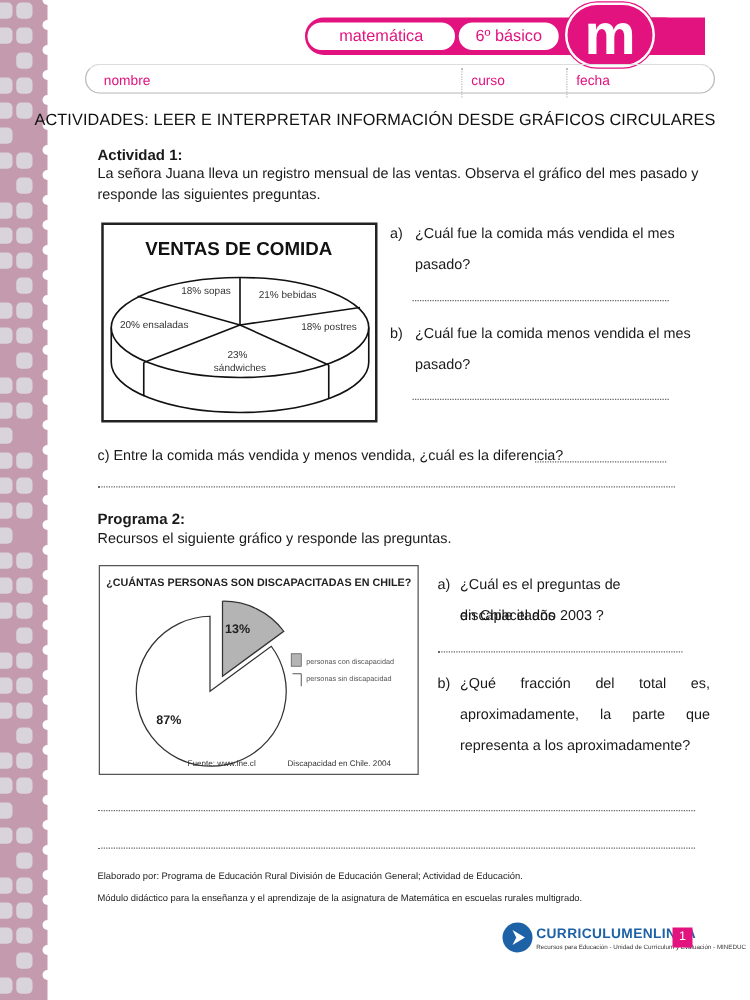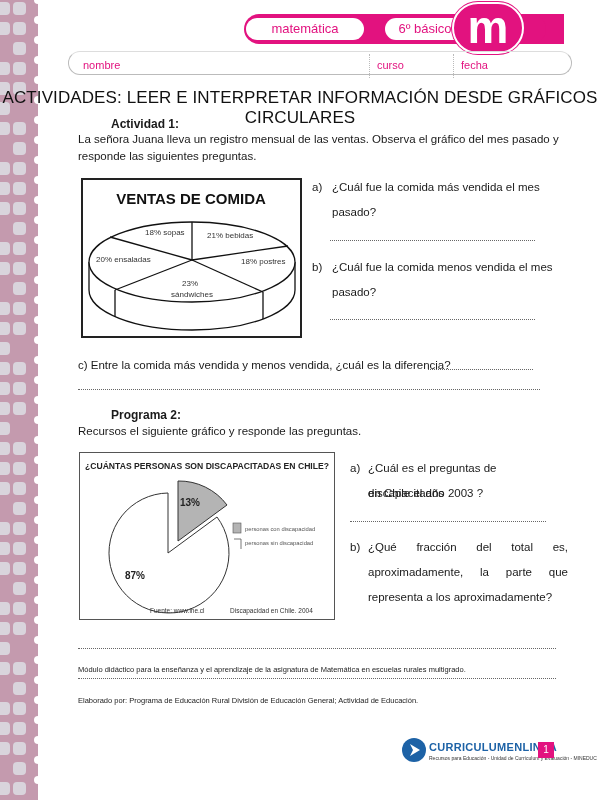--- a/index.html
+++ b/index.html
@@ -11,35 +11,35 @@
     background: #c49aae; }
   .strip .cell { position: absolute; width: 13px; height: 13px; border-radius: 4px; background: #d9d4dc; }
   .strip .notch { position: absolute; right: -4px; width: 8px; height: 8px; border-radius: 50%; background:#fff; }
 
   
   .hdr-bar { position: absolute; left: 244px; top: 14px; width: 320px; height: 30px;
     background: #e2127f; border-radius: 15px 0 0 15px; }
   .pill { position: absolute; top: 18px; height: 22px; background: #fff; border-radius: 11px;
     color: #e2127f; font-size: 13px; line-height: 22px; text-align: center; }
   .pill.mat { left: 246px; width: 118px; text-align: center; }
-  .pill.grade { left: 385px; width: 80px; }
+  .pill.grade { left: 367px; width: 80px; }
   .mbadge { position: absolute; left: 452px; top: 2px; width: 72px; height: 52px; background: #e2127f;
     border-radius: 26px 26px 26px 26px; border: 2px solid #fff; box-shadow: 0 0 0 1px #e2127f;
     color: #fff; font-weight: bold; font-size: 46px; line-height: 46px; text-align: center; }
   .mtail { position: absolute; left: 518px; top: 14px; width: 28px; height: 30px; background: #e2127f;
     border-radius: 0 15px 15px 0; }
 
   .namebar { position: absolute; left: 68px; top: 51px; width: 504px; height: 24px;
     border: 1px solid #bbb; border-radius: 14px; border-top-color: #ddd; }
   .namebar .lbl { position: absolute; top: 7px; font-size: 11px; color: #e2127f; }
   .namebar .sep { position: absolute; top: 2px; height: 24px; border-left: 1px dotted #bbb; }
 
-  .title { position: absolute; left: 0; width: 600px; top: 88px; text-align: center; font-size: 17px; color: #111; letter-spacing: 0.1px; }
-
-  .h2 { position: absolute; left: 78px; font-weight: bold; font-size: 12px; margin-left: 33px; }
+  .title { position: absolute; left: 0; width: 600px; top: 88px; text-align: center; font-size: 13px; color: #111; letter-spacing: 0.1px; }
+
+  .h2 { position: absolute; left: 78px; font-weight: bold; font-size: 12px; }
   .p { position: absolute; left: 78px; font-size: 11.5px; line-height: 17px; }
 
   .chart1 { position: absolute; left: 81px; top: 178px; width: 221px; height: 160px; border: 2px solid #222; background:#fff; }
   .chart2 { position: absolute; left: 79px; top: 452px; width: 256px; height: 168px; border: 1px solid #555; background:#fff; }
 
   .q { position: absolute; font-size: 11.5px; line-height: 25px; }
   .q .num { position: absolute; left: 0; }
   .q .txt { position: absolute; left: 20px; }
   .dots { position: absolute; border-bottom: 1px dotted #666; height: 1px; }
 
@@ -262,21 +262,21 @@
   <span class="num" style="left:0">b)</span>
   <span class="txt justify" style="left:18px; top:0; width:200px; text-align-last: justify;">¿Qué fracción del total es,</span>
   <span class="txt justify" style="left:18px; top:25px; width:200px; text-align-last: justify;">aproximadamente, la parte que</span>
   <span class="txt" style="left:18px; top:50px">representa a los aproximadamente?</span>
 </div>
 
 <div class="dots" style="left:78px; top:648px; width:478px;"></div>
 <div class="dots" style="left:78px; top:678px; width:478px;"></div>
 
 <div class="footer" style="top:696px">Elaborado por: Programa de Educación Rural División de Educación General; Actividad de Educación.</div>
-<div class="footer" style="top:665px">Módulo didáctico para la enseñanza y el aprendizaje de la asignatura de Matemática en escuelas rurales multigrado.</div>
+<div class="footer" style="top:714px">Módulo didáctico para la enseñanza y el aprendizaje de la asignatura de Matemática en escuelas rurales multigrado.</div>
 
 <div class="logo">
   <svg width="24" height="24" viewBox="0 0 24 24">
       <path d="M8,6 L18,12 L8,18 L11,12 Z" fill="#fff"></path>
     </svg>
 </div>
 <div class="logo-text">CURRICULUMENLINEA</div>
 <div class="logo-sub">Recursos para Educación - Unidad de Currículum y Evaluación - MINEDUC</div>
 <div class="pagenum">1</div>
 

